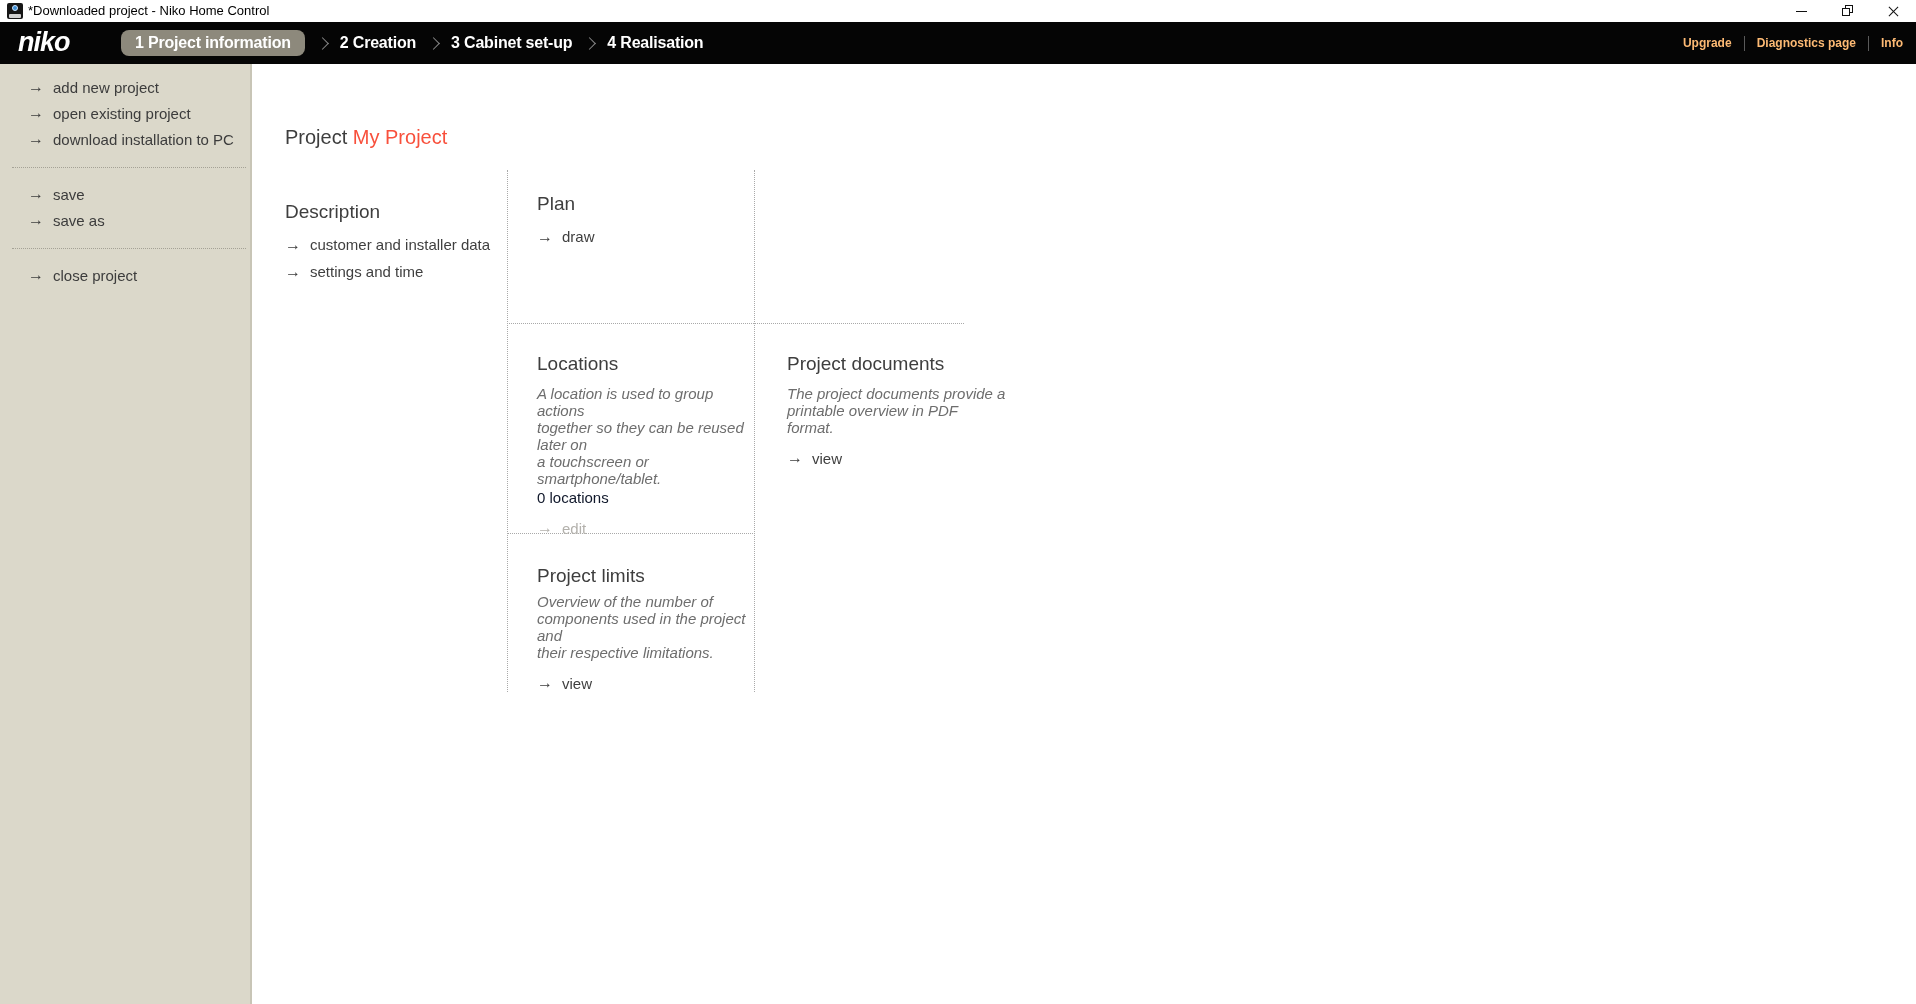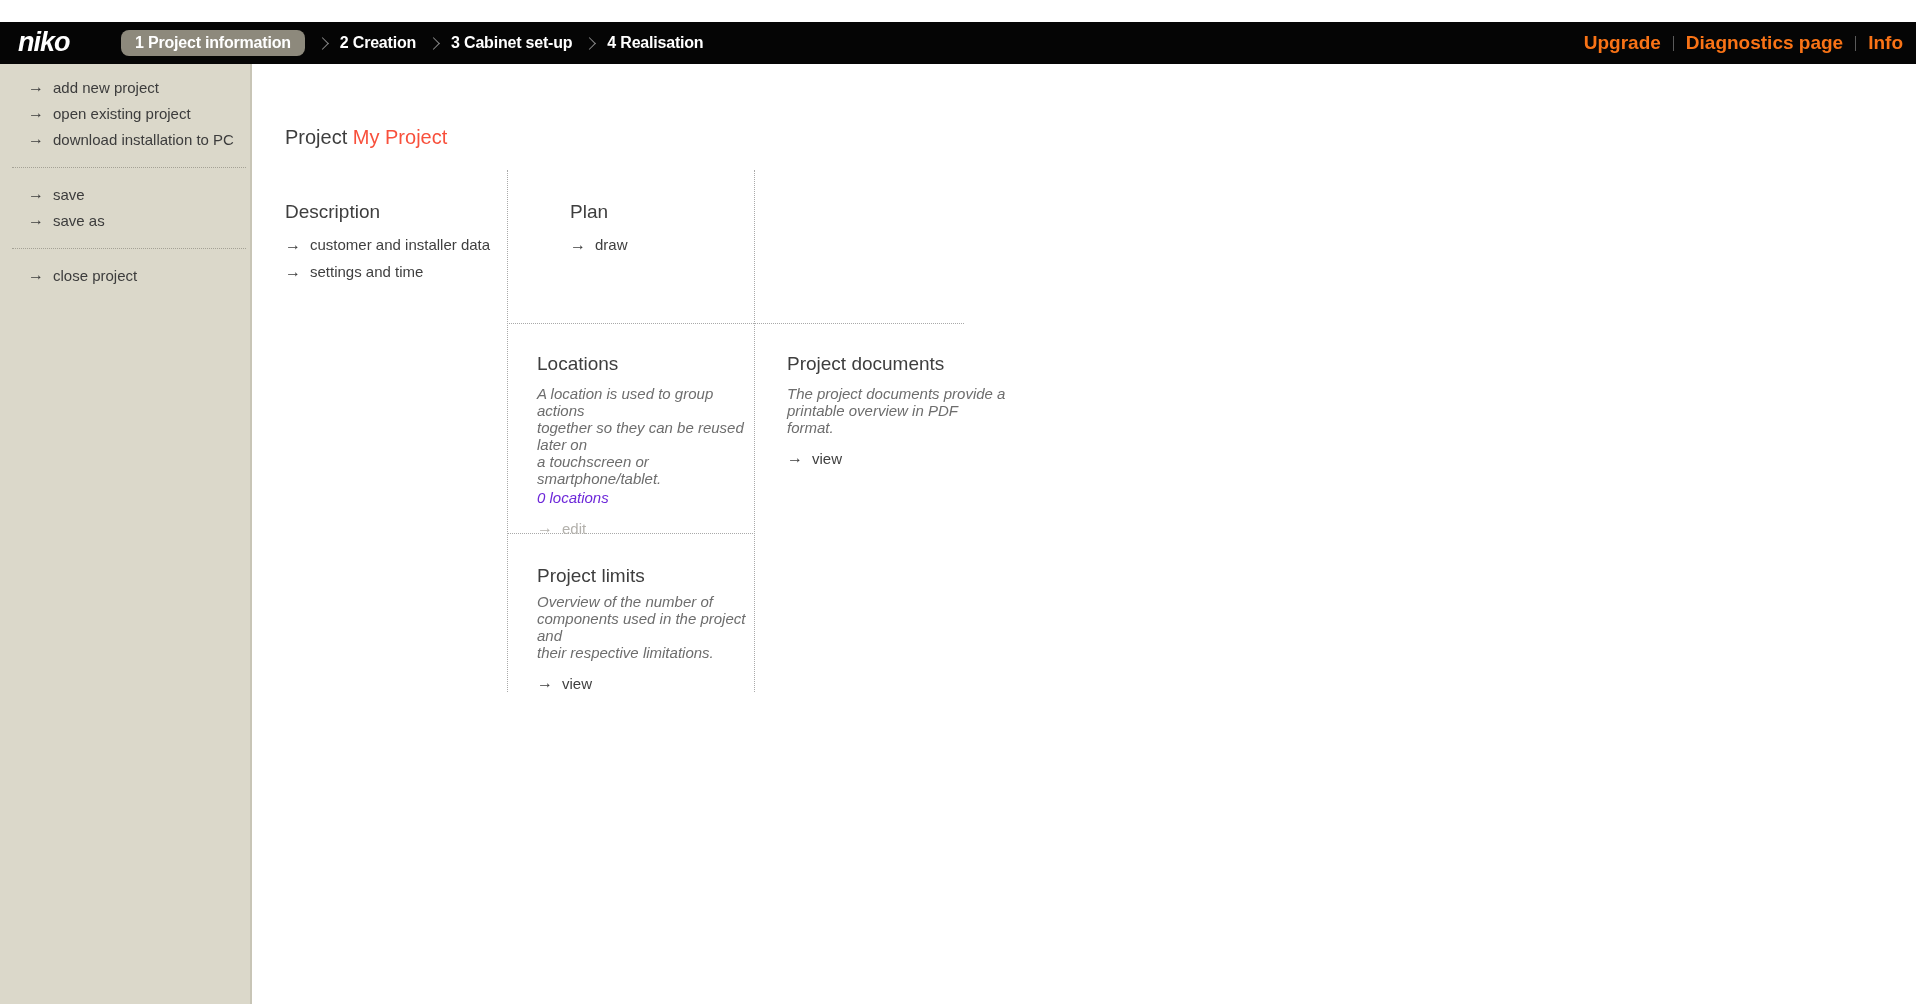--- a/index.html
+++ b/index.html
@@ -55,21 +55,21 @@
   .tab {
     color:#ffffff; font-size:16px; font-weight:600; letter-spacing:-0.2px;
     height:26px; line-height:26px; white-space:nowrap; cursor:default;
   }
   .tab.active { background:#8d897c; border-radius:8px; padding:0 14px; }
   .chevron {
     width:9px; height:9px; border-top:1px solid #8a8a8a; border-right:1px solid #8a8a8a;
     transform:rotate(45deg); margin-top:0px; flex:0 0 auto;
   }
   .nav-right { position:absolute; right:13px; top:0; height:42px; display:flex; align-items:center; gap:12px; }
-  .nav-link { color:#f97316; font-size:19px; font-weight:600; white-space:nowrap; cursor:default; }
+  .nav-link { color:#fdba74; font-size:12px; font-weight:600; white-space:nowrap; cursor:default; }
   .nav-sep { width:1px; height:15px; background:#5a5a5a; }
 
   
   .sidebar {
     position:absolute; left:0; top:64px; width:252px; height:940px;
     background:#dbd8ca; border-right:2px solid #c8c5b6;
   }
   .menu-heading { padding:63px 0 0 28px; font-size:17px; color:#3a3a3a; }
   .menu-group { margin-top:10px; }
   .menu-group.g2, .menu-group.g3 { margin-top:13px; }
@@ -88,21 +88,21 @@
 
   .vline { position:absolute; top:106px; height:522px; width:0; border-left:1px dotted #a9a9a9; }
   .vline1 { left:253px; }
   .vline2 { left:500px; }
   .hline { position:absolute; height:0; border-top:1px dotted #a9a9a9; }
   .hline1 { left:253px; top:259px; width:457px; }
   .hline2 { left:253px; top:469px; width:248px; }
 
   .section { position:absolute; }
   .sec-description   { left:31px;  top:136px; width:222px; }
-  .sec-plan          { left:283px; top:136px; width:200px;margin-left:33px; }
+  .sec-plan          { left:283px; top:128px; width:200px; }
   .sec-upload        { left:533px; top:136px; width:215px; }
   .sec-locations     { left:283px; top:288px; width:210px; }
   .sec-documents     { left:533px; top:288px; width:220px; }
   .sec-limits        { left:283px; top:500px; width:215px; }
 
   .section h2 { font-size:19px; font-weight:400; color:#3e3e3e; line-height:23px; }
   .links { margin-top:8px; }
   .link-item {
     display:flex; align-items:center; height:27px;
     font-size:15px; color:#3f3f3f; cursor:pointer; white-space:nowrap;
@@ -110,30 +110,50 @@
   .link-item .arrow { margin-right:9px; }
   .link-item.single { margin-top:12px; height:20px; }
   .link-item.disabled, .link-item.disabled .arrow { color:#b3b1ac; cursor:default; }
 
   .note {
     margin-top:12px; font-size:15px; font-style:italic; color:#6d6d6d;
     line-height:17px; white-space:pre-line;
   }
   .note.tight { margin-top:10px; }
   .note.limits { margin-top:6px; }
-  .count-line { margin-top:2px; font-size:15px; font-style:italic; color:#6d28d9; line-height:17px; }
+  .count-line { margin-top:2px; font-size:15px; color:#0f172a; line-height:17px; }
   .mt-loc { margin-top:20px; }
   .mt-doc { margin-top:19px; }
   .mt-lim { margin-top:18px; }
 </style>
 </head>
 <body>
 
 <div id="app">
 
+  <div class="titlebar">
+    <div class="app-icon">
+      <div class="dot"></div>
+      <div class="wordmark"></div>
+    </div>
+    <div class="title-text">*Downloaded project - Niko Home Control</div>
+    <div class="win-controls">
+      <div class="win-btn">
+        <div class="glyph-min"></div>
+      </div>
+      <div class="win-btn">
+        <div class="glyph-restore-back"></div>
+        <div class="glyph-restore-front"></div>
+      </div>
+      <div class="win-btn">
+        <div class="glyph-close-a"></div>
+        <div class="glyph-close-b"></div>
+      </div>
+    </div>
+  </div>
 
   <div class="navbar">
     <div class="logo">niko</div>
 
     <div class="tabs">
       <div class="tab active">1 Project information</div>
       <div class="chevron"></div>
       <div class="tab">2 Creation</div>
       <div class="chevron"></div>
       <div class="tab">3 Cabinet set-up</div>

